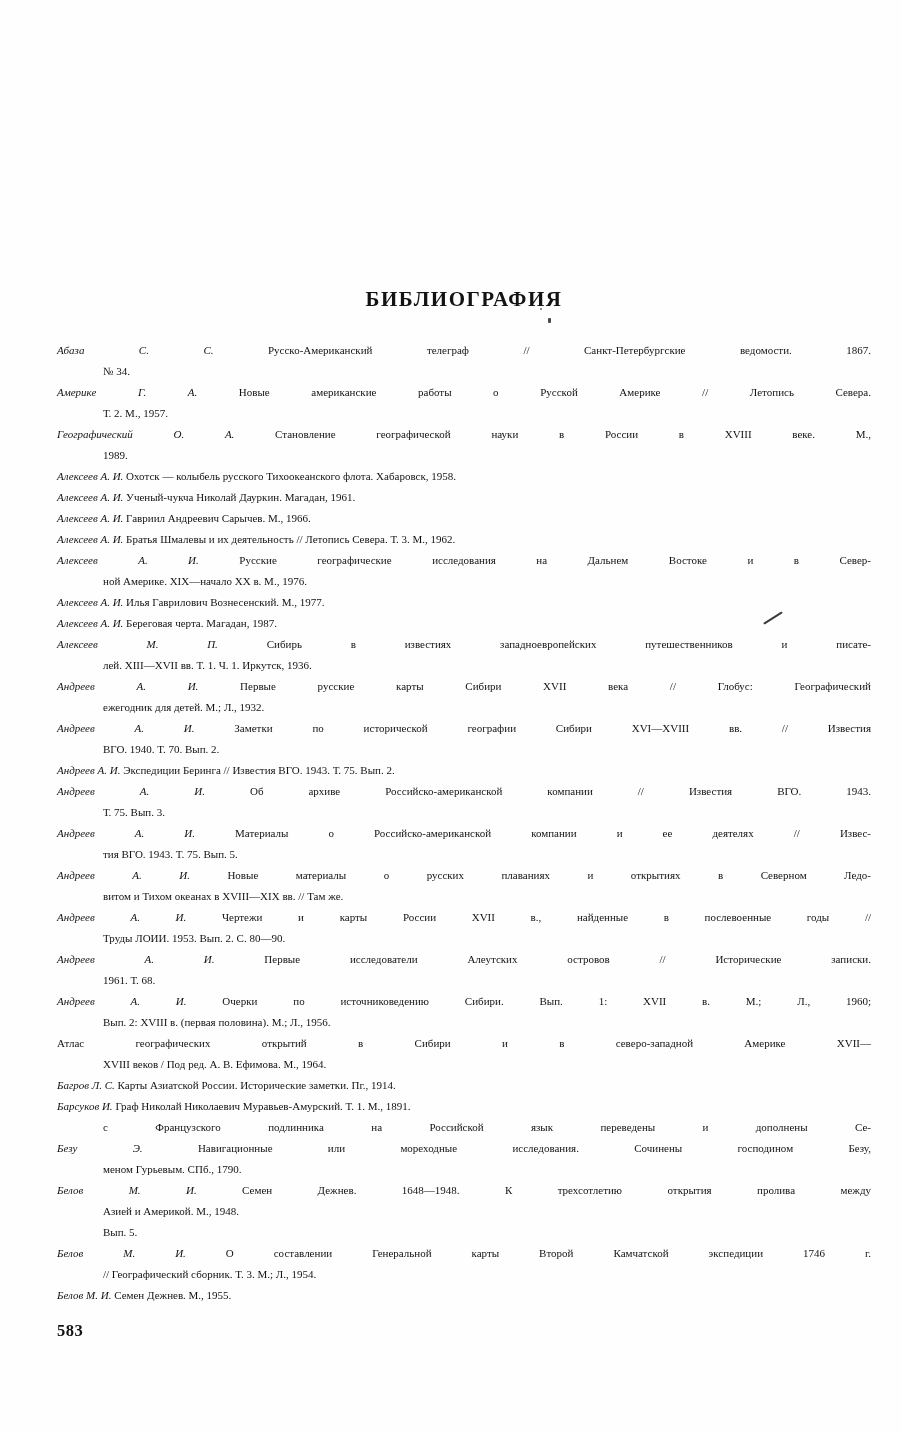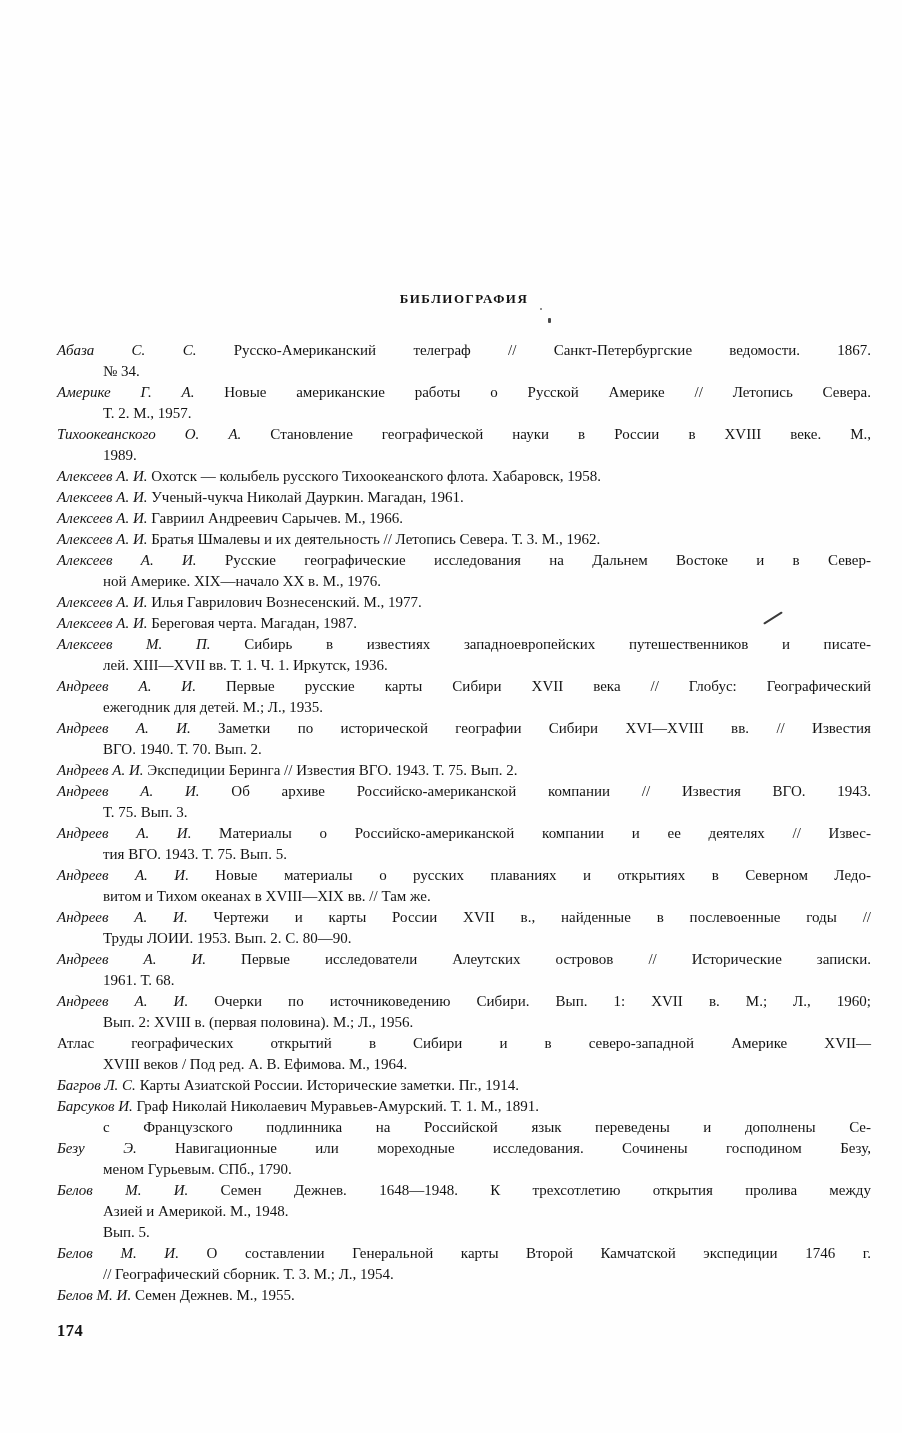--- a/index.html
+++ b/index.html
@@ -18,28 +18,28 @@
   }
   .content {
     position: absolute;
     left: 57px;
     top: 0;
     width: 814px;
   }
   .title {
     margin: 289px 0 0 0;
     text-align: center;
-    font-size: 13px;
+    font-size: 21px;
     line-height: 20px;
     font-weight: bold;
     letter-spacing: 1.5px;
   }
   .bib {
     margin-top: 31px;
-    font-size: 15px;
+    font-size: 11px;
     line-height: 21px;
   }
   .entry { margin: 0; }
   .entry .line {
     white-space: normal;
   }
   
   .entry .line.just {
     text-align: justify;
     text-align-last: justify;
@@ -96,21 +96,21 @@
     <main class="bib" id="bib-list">
         <div class="entry">
           <div class="line just"><i>Абаза С. С.</i> Русско-Американский телеграф // Санкт-Петербургские ведомости. 1867.</div>
           <div class="line cont">№ 34.</div>
         </div>
         <div class="entry">
           <div class="line just"><i>Америке Г. А.</i> Новые американские работы о Русской Америке // Летопись Севера.</div>
           <div class="line cont">Т. 2. М., 1957.</div>
         </div>
         <div class="entry">
-          <div class="line just"><i>Тихоокеанского О. А.</i> Становление географической науки в России в XVIII веке. М.,</div>
+          <div class="line just"><i>Географический О. А.</i> Становление географической науки в России в XVIII веке. М.,</div>
           <div class="line cont">1989.</div>
         </div>
         <div class="entry">
           <div class="line"><i>Алексеев А. И.</i> Охотск — колыбель русского Тихоокеанского флота. Хабаровск, 1958.</div>
         </div>
         <div class="entry">
           <div class="line"><i>Алексеев А. И.</i> Ученый-чукча Николай Дауркин. Магадан, 1961.</div>
         </div>
         <div class="entry">
           <div class="line"><i>Алексеев А. И.</i> Гавриил Андреевич Сарычев. М., 1966.</div>
@@ -127,21 +127,21 @@
         </div>
         <div class="entry">
           <div class="line"><i>Алексеев А. И.</i> Береговая черта. Магадан, 1987.</div>
         </div>
         <div class="entry">
           <div class="line just"><i>Алексеев М. П.</i> Сибирь в известиях западноевропейских путешественников и писате-</div>
           <div class="line cont">лей. XIII—XVII вв. Т. 1. Ч. 1. Иркутск, 1936.</div>
         </div>
         <div class="entry">
           <div class="line just"><i>Андреев А. И.</i> Первые русские карты Сибири XVII века // Глобус: Географический</div>
-          <div class="line cont">ежегодник для детей. М.; Л., 1935.</div>
+          <div class="line cont">ежегодник для детей. М.; Л., 1932.</div>
         </div>
         <div class="entry">
           <div class="line just"><i>Андреев А. И.</i> Заметки по исторической географии Сибири XVI—XVIII вв. // Известия</div>
           <div class="line cont">ВГО. 1940. Т. 70. Вып. 2.</div>
         </div>
         <div class="entry">
           <div class="line"><i>Андреев А. И.</i> Экспедиции Беринга // Известия ВГО. 1943. Т. 75. Вып. 2.</div>
         </div>
         <div class="entry">
           <div class="line just"><i>Андреев А. И.</i> Об архиве Российско-американской компании // Известия ВГО. 1943.</div>
@@ -190,18 +190,18 @@
           <div class="line cont">Вып. 5.</div>
         </div>
         <div class="entry">
           <div class="line just"><i>Белов М. И.</i> О составлении Генеральной карты Второй Камчатской экспедиции 1746 г.</div>
           <div class="line cont">// Географический сборник. Т. 3. М.; Л., 1954.</div>
         </div>
         <div class="entry">
           <div class="line"><i>Белов М. И.</i> Семен Дежнев. М., 1955.</div>
         </div>
       </main>
-    <div class="pageno">174</div>
+    <div class="pageno">583</div>
   </div>
   <div class="artifact-slash"></div>
   <div class="artifact-speck-1"></div>
   <div class="artifact-speck-2"></div>
 </div>
 
 </body></html>

